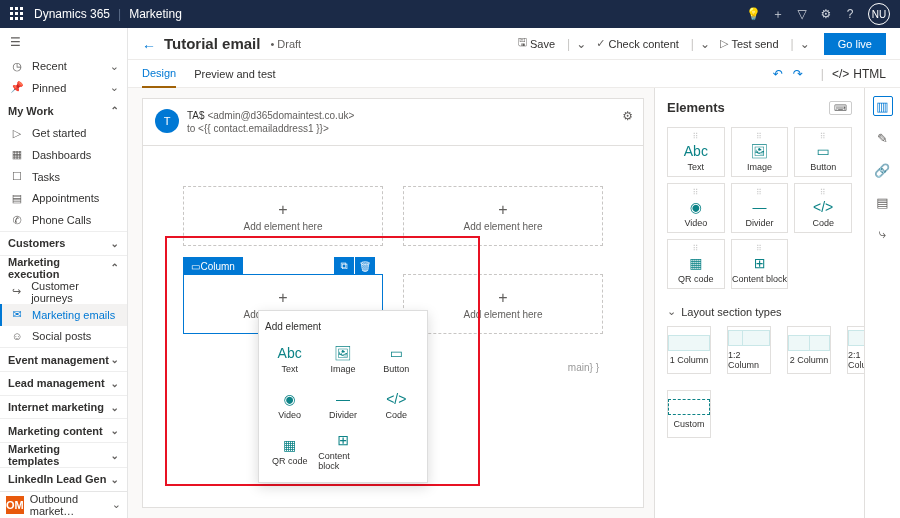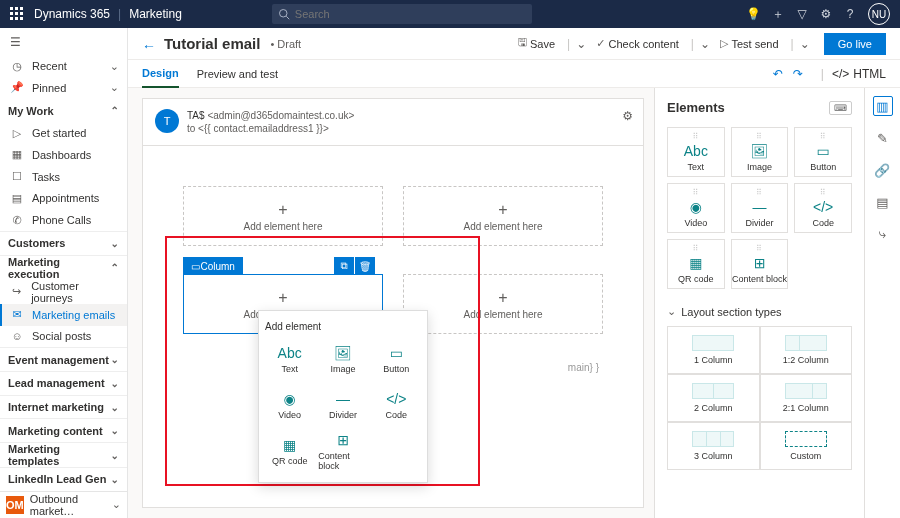--- a/index.html
+++ b/index.html
@@ -31,21 +31,21 @@
 .cmdbar .back{color:#0078d4;font-size:14px;margin-right:8px;cursor:pointer}
 .cmdbar .title{font-size:15px;font-weight:600;margin-right:10px}
 .cmdbar .status{color:#605e5c;font-size:11px}
 .cmdbar .spacer{flex:1}
 .cmd-btn{display:flex;align-items:center;font-size:11px;color:#323130;cursor:pointer;margin-right:6px}
 .cmd-btn .ci{margin-right:3px;color:#605e5c}
 .cmd-sep{color:#c8c6c4;margin:0 6px}
 .golive{background:#0078d4;color:#fff;padding:5px 14px;font-size:11px;border:none;cursor:pointer}
 .tabbar{height:28px;display:flex;align-items:center;padding:0 14px;border-bottom:1px solid #edebe9}
 .tab{font-size:11px;margin-right:18px;height:28px;display:flex;align-items:center;cursor:pointer}
-.tab.active{border-bottom:2px solid #14532d;color:#0078d4;font-weight:700}
+.tab.active{border-bottom:2px solid #a16207;color:#0078d4;font-weight:400}
 .tabbar .spacer{flex:1}
 .tabbar .histbtn{color:#0078d4;margin-right:10px;cursor:pointer}
 .tabbar .htmllbl{color:#323130;font-size:12px}
 .workspace{flex:1;display:flex;background:#faf9f8;overflow:hidden}
 .canvas-wrap{flex:1;padding:10px 10px 10px 14px;display:flex;flex-direction:column;position:relative}
 .email-header{background:#fff;border:1px solid #e1dfdd;padding:10px 12px;position:relative}
 .email-header .gear{position:absolute;right:10px;top:10px;color:#605e5c;cursor:pointer}
 .from-row{display:flex;align-items:flex-start}
 .from-row .avatar2{width:24px;height:24px;border-radius:50%;background:#0078d4;color:#fff;font-size:11px;display:flex;align-items:center;justify-content:center;margin-right:8px}
 .from-row .meta{font-size:10px;color:#323130;line-height:13px}
@@ -70,21 +70,21 @@
 .sidepanel{width:210px;background:#fff;border-left:1px solid #e1dfdd;display:flex;flex-direction:column;padding:12px}
 .sidepanel .sptitle{display:flex;align-items:center;justify-content:space-between;margin-bottom:12px}
 .sidepanel .sptitle h3{font-size:13px;font-weight:700}
 .sidepanel .kbd{border:1px solid #ccc;border-radius:2px;padding:1px 4px;font-size:9px;color:#666}
 .elgrid{display:grid;grid-template-columns:repeat(3,1fr);gap:6px;margin-bottom:16px}
 .elcell{height:50px;border:1px solid #e1dfdd;display:flex;flex-direction:column;align-items:center;justify-content:center;font-size:9px;color:#323130;cursor:pointer}
 .elcell .handle{color:#ccc;font-size:8px;letter-spacing:1px;margin-bottom:2px}
 .elcell .elico{color:#0d8387;font-size:14px;margin-bottom:3px}
 .seclbl{font-size:11px;color:#323130;margin-bottom:8px;display:flex;align-items:center}
 .seclbl::before{content:"⌄";margin-right:5px;color:#605e5c}
-.laygrid{display:grid;grid-template-columns:repeat(2,1fr);gap:0}
+.laygrid{display:grid;grid-template-columns:repeat(5,1fr);gap:16px}
 .laycell{height:48px;border:1px solid #e1dfdd;display:flex;flex-direction:column;align-items:center;justify-content:center;font-size:9px;cursor:pointer}
 .laycell .laydiag{width:42px;height:16px;border:1px solid #c9e7e8;display:flex;margin-bottom:4px}
 .laycell .laydiag .seg{flex:1;border-right:1px solid #c9e7e8;background:#eef8f8}
 .laycell .laydiag .seg:last-child{border-right:none}
 .laycell.custom .laydiag{border-style:dashed;border-color:#0d8387}
 .rail{width:36px;border-left:1px solid #e1dfdd;background:#fff;display:flex;flex-direction:column;align-items:center;padding-top:8px;gap:12px}
 .rail .ri{width:20px;height:20px;display:flex;align-items:center;justify-content:center;color:#605e5c;cursor:pointer;font-size:13px}
 .rail .ri.active{border:1px solid #0078d4;color:#0078d4;border-radius:2px}
 svg{display:block}
 </style>
@@ -103,27 +103,20 @@
           <rect x="10" y="5" width="3" height="3"></rect>
           <rect y="10" width="3" height="3"></rect>
           <rect x="5" y="10" width="3" height="3"></rect>
           <rect x="10" y="10" width="3" height="3"></rect>
         </g>
       </svg>
   </span>
   <span class="brand">Dynamics 365</span>
   <span class="divider">|</span>
   <span class="appname">Marketing</span>
-  <div class="search">
-    <svg width="12" height="12" viewBox="0 0 16 16">
-        <circle cx="7" cy="7" r="5" stroke="#aab3c5" stroke-width="1.3" fill="none"></circle>
-        <line x1="11" y1="11" x2="15" y2="15" stroke="#aab3c5" stroke-width="1.3"></line>
-      </svg>
-    <input placeholder="Search" style="">
-  </div>
   <div class="spacer"></div>
   <div class="icon">💡</div>
   <div class="icon">＋</div>
   <div class="icon">▽</div>
   <div class="icon">⚙</div>
   <div class="icon">?</div>
   <div class="avatar">NU</div>
 </div>
 
 <div class="shell">

